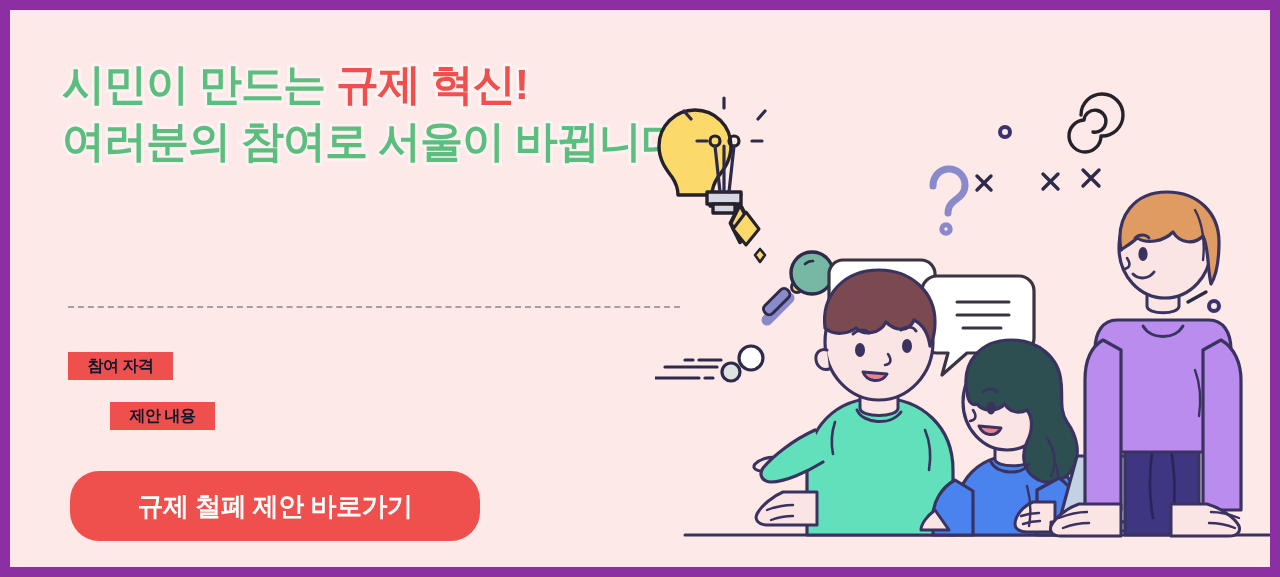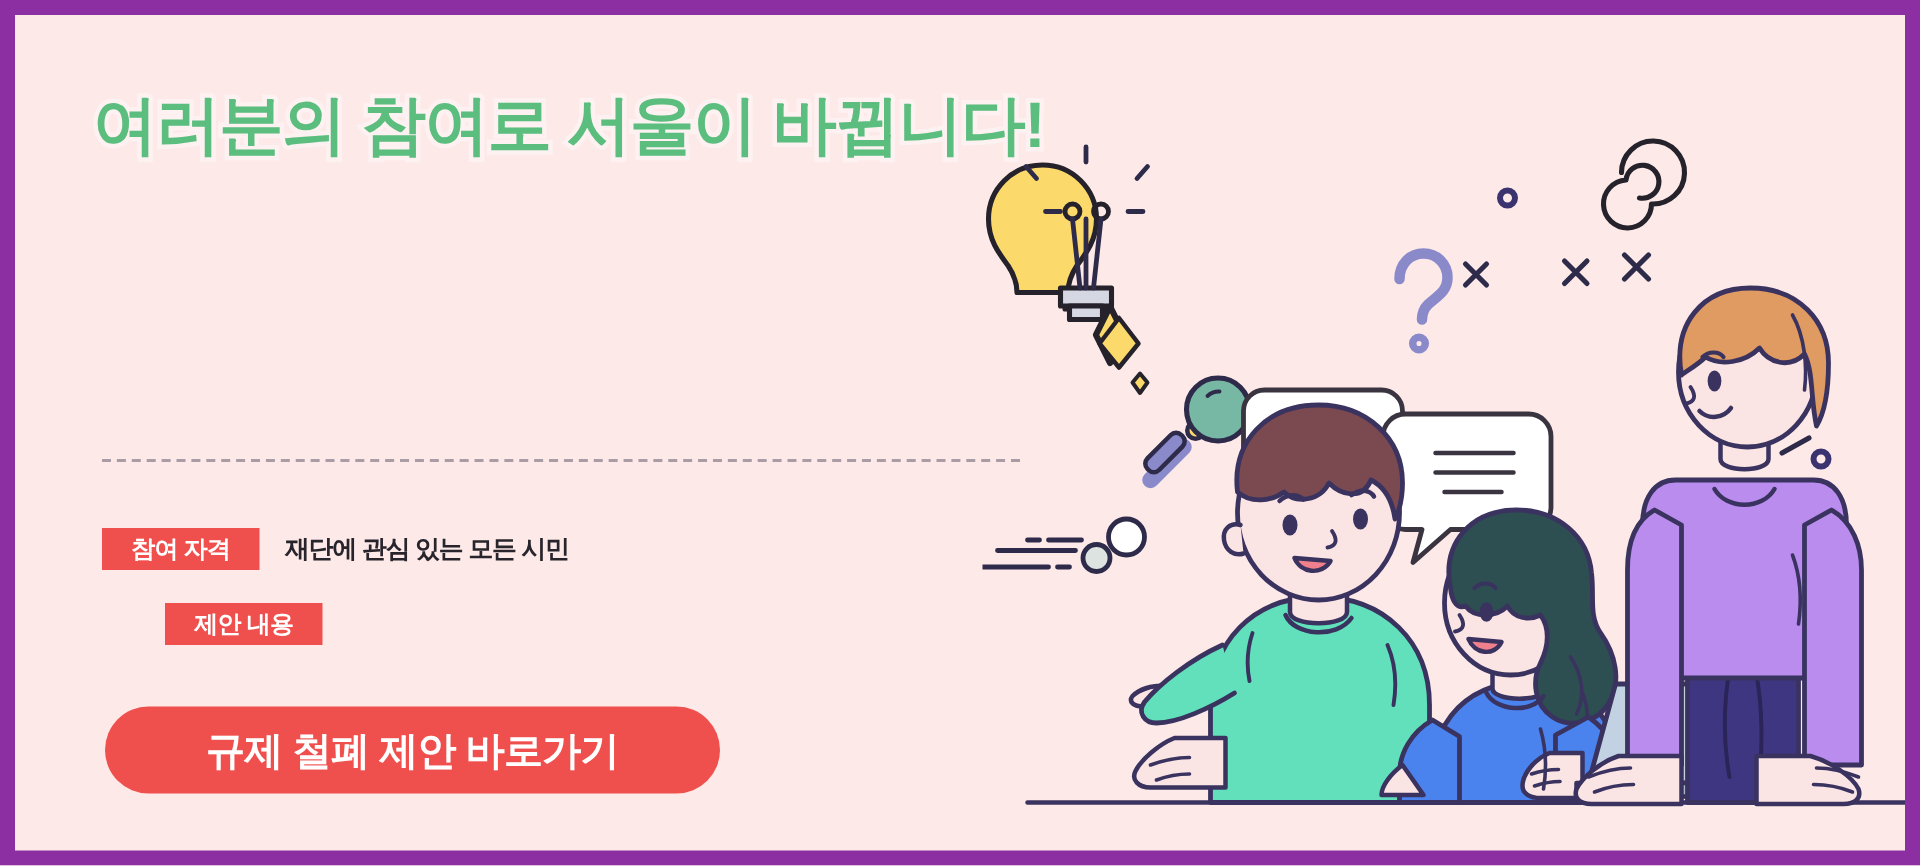--- a/index.html
+++ b/index.html
@@ -47,61 +47,61 @@
   }
 
   .info-row {
     position: absolute; left: 58px;
     display: flex; align-items: center;
   }
   .info-row.r1 { top: 342px; }
   .info-row.r2 { top: 392px; padding-left: 42px; }
   .badge {
     width: 105px; height: 28px;
-    background: #F0504D; color: #ffffff;
+    background: #F0504D; color: #0f172a;
     font-size: 16px; font-weight: 800; letter-spacing: -0.5px;
     display: flex; align-items: center; justify-content: center;
   }
   .info-text {
     margin-left: 17px;
     font-size: 16.5px; font-weight: 700; color: #27242B;
     letter-spacing: -0.7px; white-space: nowrap;
   }
 
   .cta {
     position: absolute; left: 60px; top: 461px;
-    width: 410px; height: 58px;
+    width: 410px; height: 70px;
     background: #F0504D; border: none; border-radius: 29px;
     color: #fff; font-size: 26px; font-weight: 800;
     letter-spacing: -0.5px; cursor: pointer;
     font-family: "Liberation Sans", sans-serif;
     display: flex; align-items: center; justify-content: center;
   }
 
   
   #art {
     position: absolute; left: 645px; top: 0;
     width: 625px; height: 557px;
     pointer-events: none;
   }
 </style>
 </head>
 <body>
 
 <div id="banner">
 
   <div class="headline">
+    <span class="hl-line"><span class="hl-green">시민이 만드는 </span><span class="hl-red">규제 혁신!</span></span>
     <span class="hl-line hl-green">여러분의 참여로 서울이 바뀝니다!</span>
   </div>
 
   <div class="divider"></div>
 
   <div class="info-row r1">
     <span class="badge">참여 자격</span>
-    <span class="info-text">재단에 관심 있는 모든 시민</span>
   </div>
   <div class="info-row r2">
     <span class="badge">제안 내용</span>
   </div>
 
   <button class="cta">규제 철폐 제안 바로가기</button>
 
   <svg id="art" viewBox="0 0 625 557">
     <g fill="none" stroke="#2E2A4A" stroke-width="3.2" stroke-linecap="round" stroke-linejoin="round">
 

